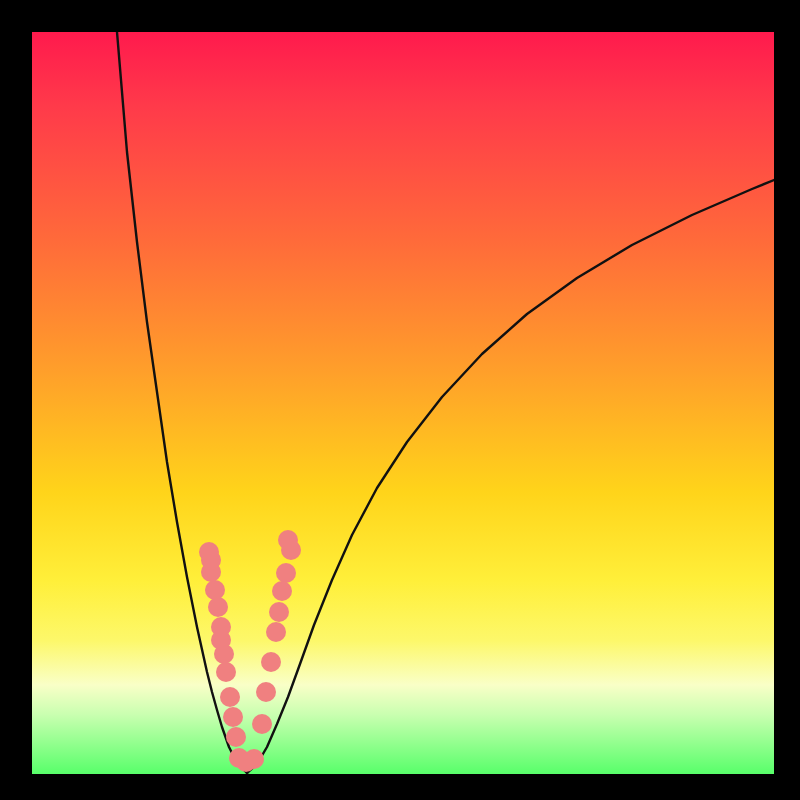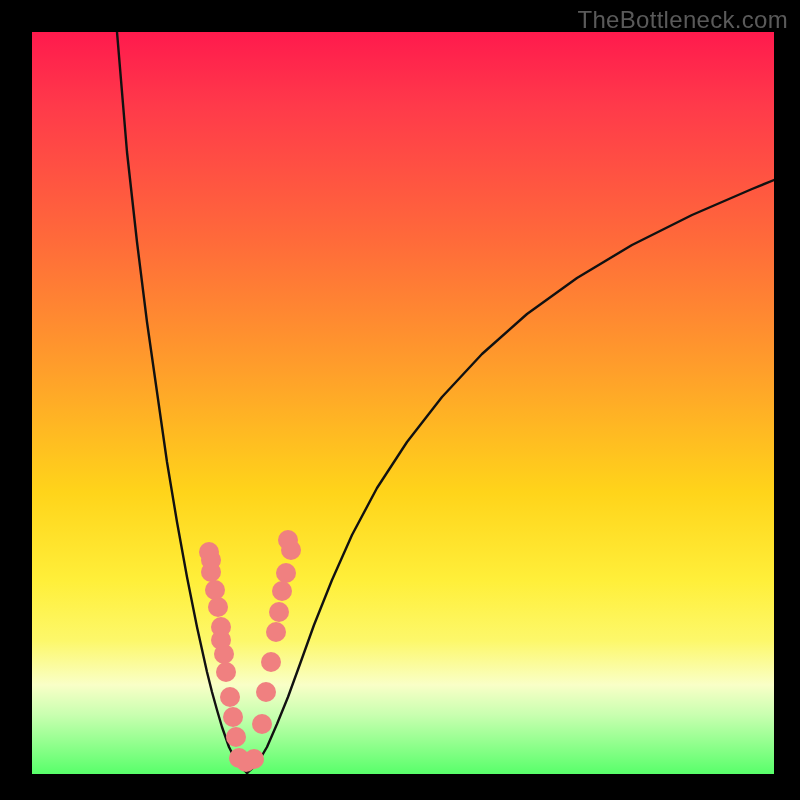--- a/index.html
+++ b/index.html
@@ -52,21 +52,20 @@
     left: 0;
     top: 0;
     width: 742px;
     height: 742px;
   }
 </style>
 </head>
 <body>
 
 <div class="frame">
-  <div class="watermark">TheBottleneck.com</div>
 
   <div class="plot-area">
     <svg class="overlay" viewBox="0 0 742 742">
       <g id="curve-group">
           <path d="M 85 0 L 95 120 L 105 210 L 115 290 L 125 360 L 135 430 L 145 490 L 155 545 L 165 595 L 175 640 L 180 660 L 185 678 L 190 695 L 197 715 L 205 731 L 215 741" fill="none" stroke="#111111" stroke-width="2.4" stroke-linecap="round" stroke-linejoin="round"></path>
           <path d="M 215 741 L 225 732 L 235 715 L 245 692 L 256 665 L 268 632 L 282 593 L 300 548 L 320 503 L 345 456 L 375 410 L 410 365 L 450 322 L 495 282 L 545 246 L 600 213 L 660 183 L 720 157 L 742 148" fill="none" stroke="#111111" stroke-width="2.4" stroke-linecap="round" stroke-linejoin="round"></path>
         </g>
       <g id="marker-group">
           <circle cx="177" cy="520" r="10" fill="#f08080"></circle>
           <circle cx="179" cy="528" r="10" fill="#f08080"></circle>

